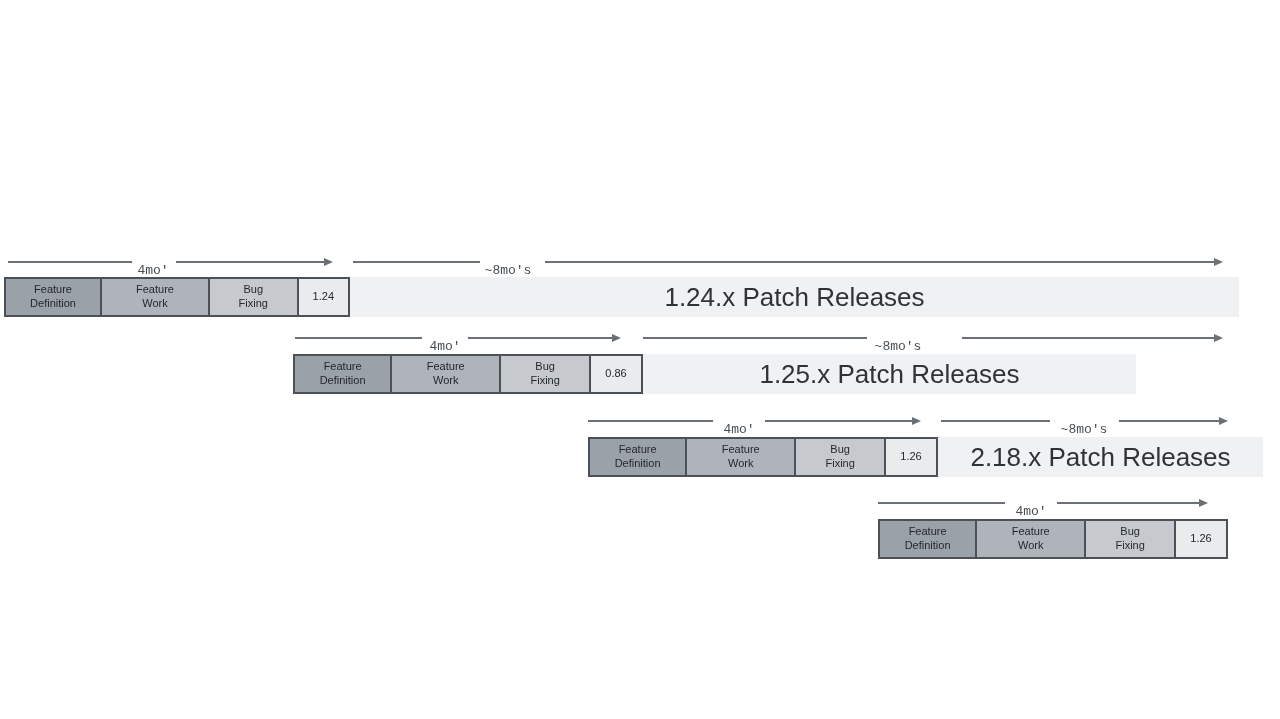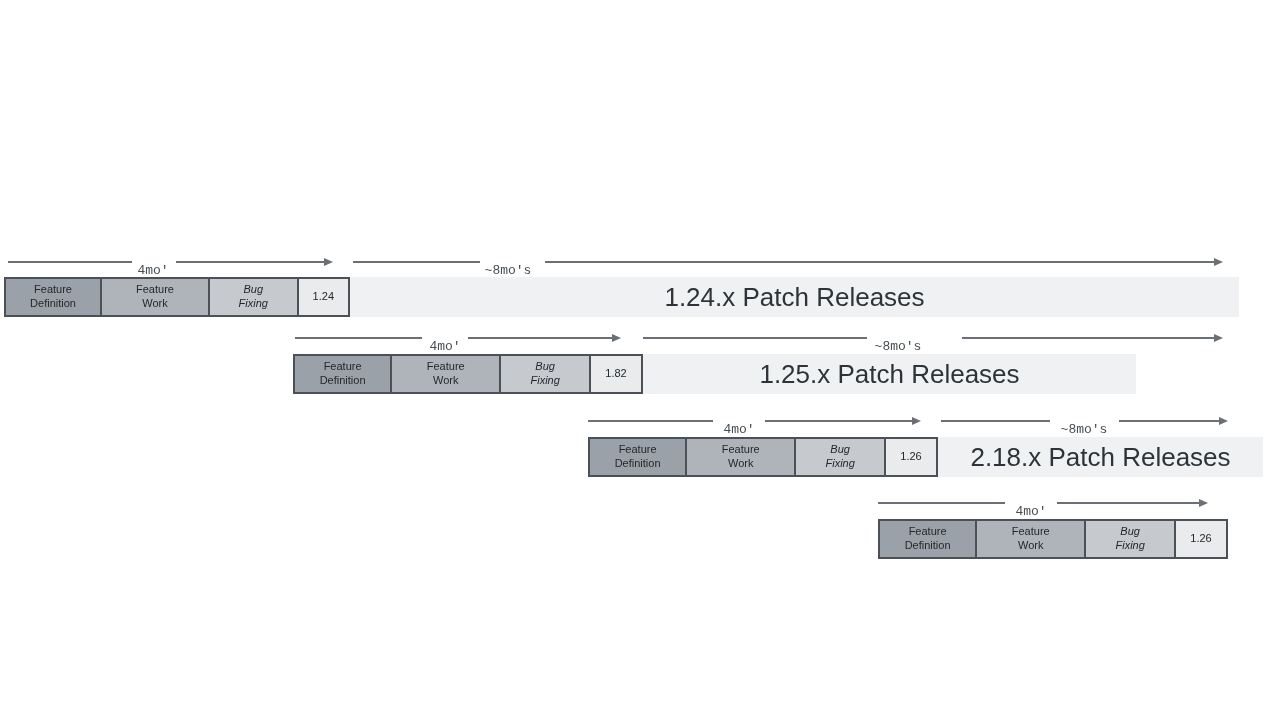--- a/index.html
+++ b/index.html
@@ -13,21 +13,21 @@
           white-space:nowrap;font-family:Liberation Mono, monospace;}
   
   .strip{position:absolute;height:40px;display:flex;border:2px solid #4b5156;
          box-sizing:border-box;}
   .cell{display:flex;align-items:center;justify-content:center;text-align:center;
         font-size:11px;line-height:1.25;color:#23282d;white-space:pre-line;
         border-left:2px solid #4b5156;}
   .cell:first-child{border-left:none;}
   .c-def{background:#9aa1a8;flex:28 0 0;}
   .c-work{background:#aeb4ba;flex:31.5 0 0;}
-  .c-bug{background:#c6cacf;flex:25.8 0 0;font-style:italic;}
+  .c-bug{background:#c6cacf;flex:25.8 0 0;}
   .c-ver{background:#e9ebec;flex:14.7 0 0;}
   
   .patchbar{position:absolute;height:40px;background:#eff1f2;display:flex;
             align-items:center;justify-content:center;box-sizing:border-box;}
   .patchbar span{font-size:26px;color:#2d3338;}
 </style>
 </head>
 <body>
 
 <div class="stage">
@@ -68,21 +68,21 @@
     <div class="aline" style="left:962px;top:337px;width:252px"></div>
     <div class="ahead" style="left:1214px;top:334px"></div>
 
     <div class="strip" style="left:293px;top:354px;width:350px">
       <div class="cell c-def">Feature
 Definition</div>
       <div class="cell c-work">Feature
 Work</div>
       <div class="cell c-bug">Bug
 Fixing</div>
-      <div class="cell c-ver">1.82</div>
+      <div class="cell c-ver">0.86</div>
     </div>
     <div class="patchbar" style="left:643px;top:354px;width:493px">
       <span>1.25.x Patch Releases</span>
     </div>
   </div>
 
   <div>
     <div class="aline" style="left:588px;top:420px;width:125px"></div>
     <span class="alabel" style="left:739px;top:422px">4mo'</span>
     <div class="aline" style="left:765px;top:420px;width:147px"></div>

